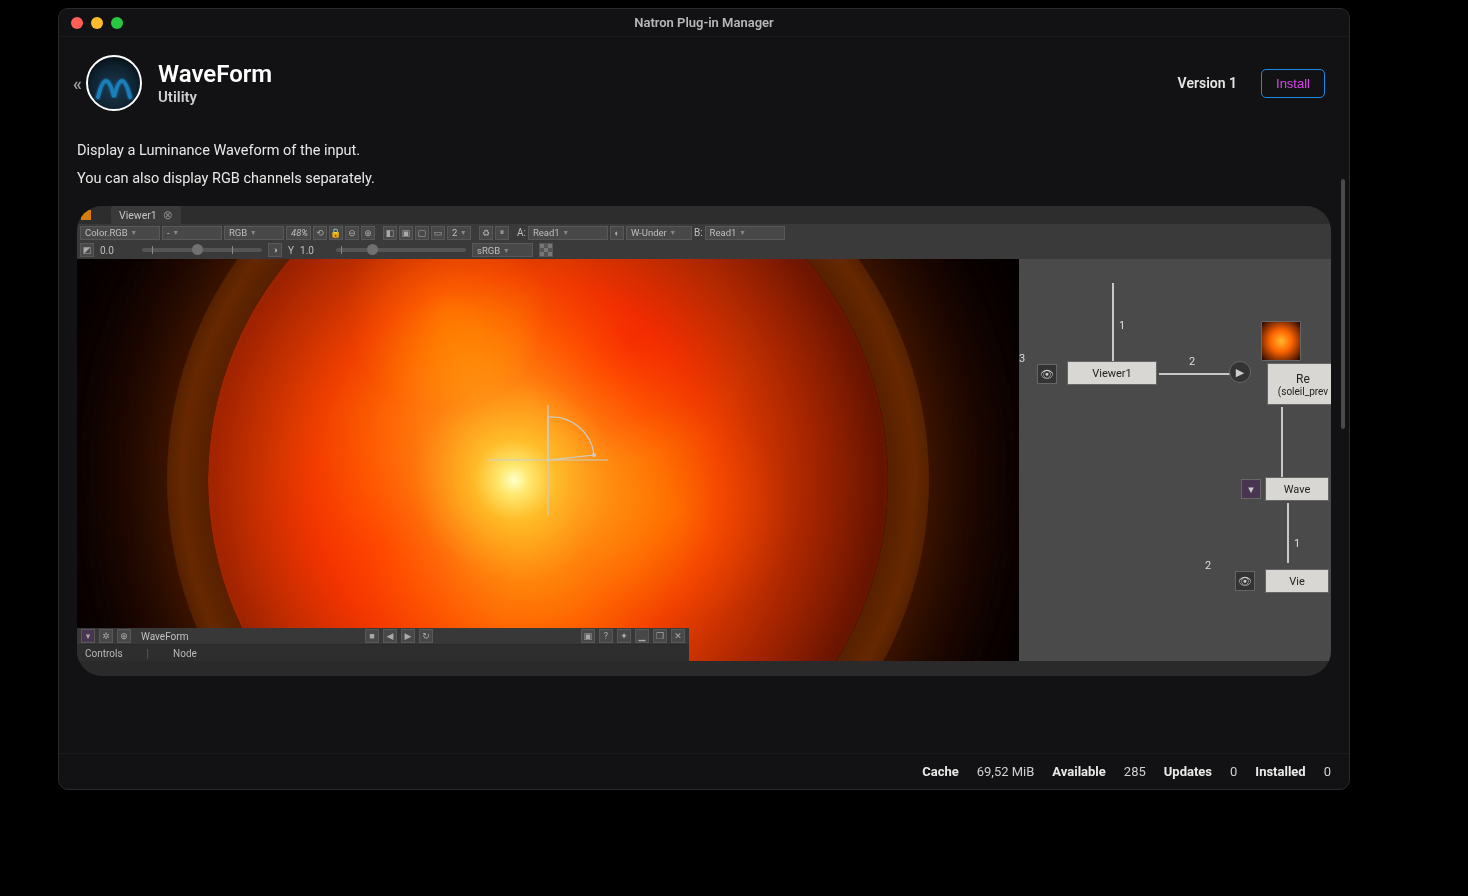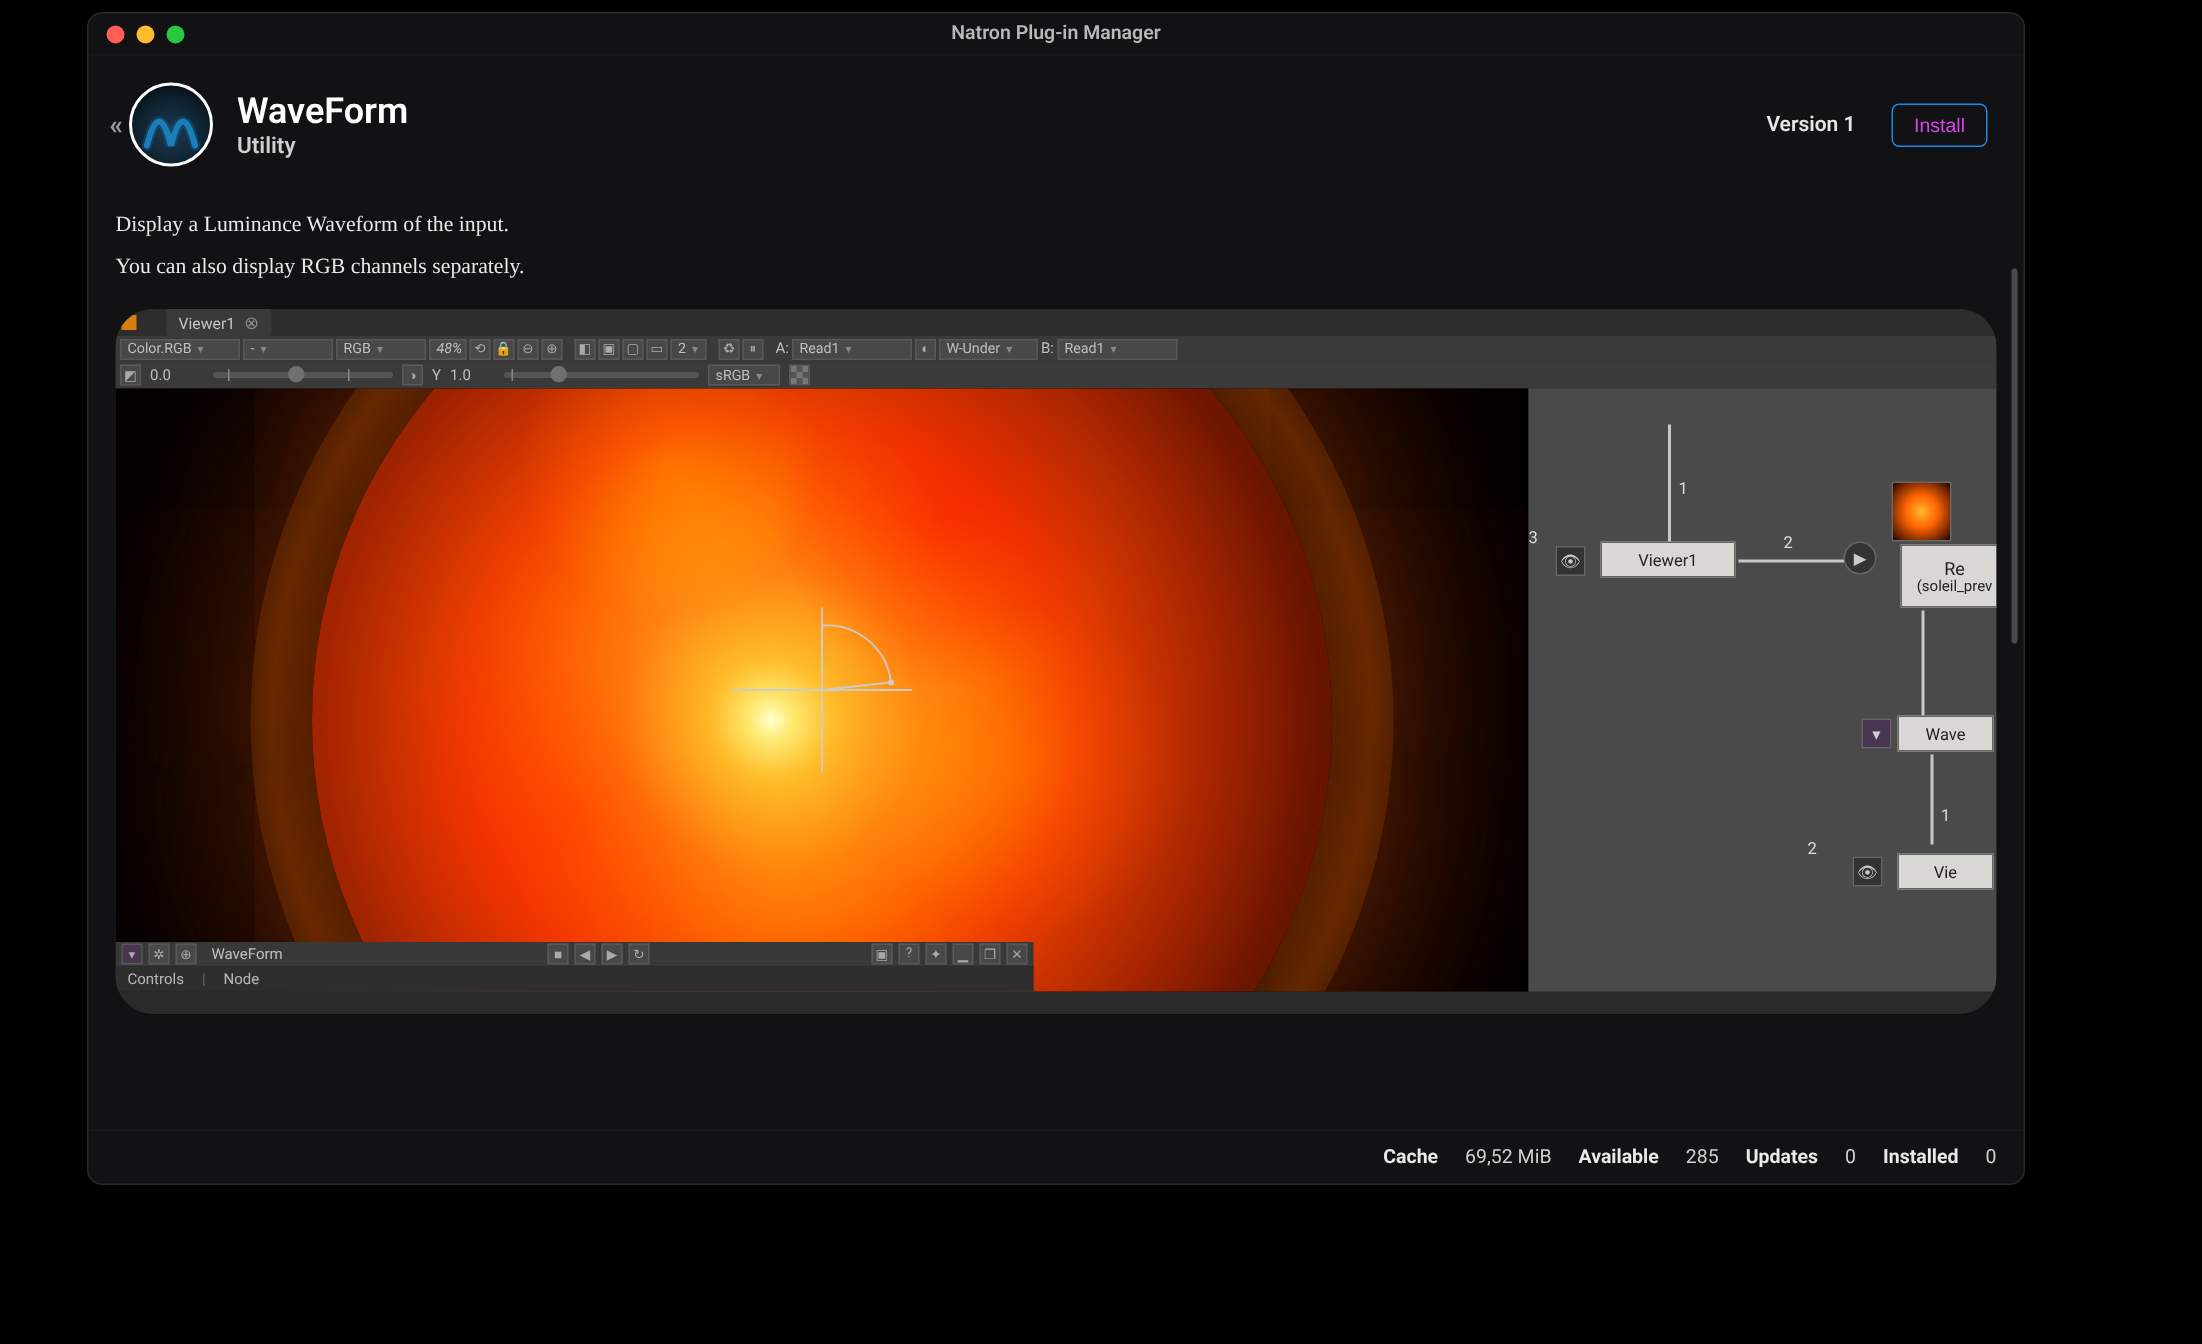--- a/index.html
+++ b/index.html
@@ -88,21 +88,21 @@
   cursor: pointer;
   font-weight: 500;
 }
 .content {
   flex: 1;
   padding: 18px 18px 0 18px;
   overflow: hidden;
   display: flex;
   flex-direction: column;
 }
-.desc { margin-bottom: 14px; font-family: Liberation Serif, serif; }
+.desc { margin-bottom: 14px; }
 .desc p { font-size: 14.5px; line-height: 1.9; color: #e8e8e8; }
 .screenshot {
   background: #2a2a2a;
   height: 470px;
   position: relative;
   overflow: hidden;
   border-radius: 25px;
 }
 .ss-tabs {
   height: 18px;
@@ -223,21 +223,21 @@
   pointer-events:none;
 }
 .crosshair line, .crosshair path { stroke: #ccc; stroke-width: 1.2; fill:none; }
 .ss-propbar {
   position:absolute;
   left:0; bottom:0;
   width:612px;
   background:#383838;
 }
 .ss-propbar .row1 {height:17px; display:flex; align-items:center; gap:4px; padding:0 4px; font-size:10px; color:#c0c0c0; border-bottom:1px solid #2a2a2a;}
-.ss-propbar .row2 {height:16px; display:flex; align-items:center; gap:12px; padding:0 8px; font-size:10px; color:#b8b8b8; background:#2e2e2e;}
+.ss-propbar .row2 {height:16px; display:flex; align-items:center; gap:24px; padding:0 8px; font-size:10px; color:#b8b8b8; background:#2e2e2e;}
 .ss-node-graph {
   flex: 1;
   background: #4a4a4a;
   position: relative;
   overflow: hidden;
 }
 .ng-node {
   position: absolute;
   background: #d8d7d3;
   border: 1px solid #666;
@@ -381,21 +381,21 @@
             <div class="tick" style="left:75%"></div>
           <div class="knob" style="left:42%"></div>
         </div>
         <div class="ss-btn">◑</div>
         <span>Y</span>
         <span style="width:30px">1.0</span>
         <div class="ss-slider" style="width:130px">
           <div class="tick" style="left:4%"></div>
           <div class="knob" style="left:24%"></div>
         </div>
-        <div class="ss-dd" style="width:48px">
+        <div class="ss-dd" style="width:61px">
             <span>sRGB</span>
             <span class="arrow">▾</span>
           </div>
         <div class="ss-btn" style="background:repeating-conic-gradient(#555 0 25%,#777 0 50%) 0 0/8px 8px"></div>
       </div>
 
       <div class="ss-main">
         <div class="ss-viewer">
           <div class="sun-container">
             <div class="sun"></div>

